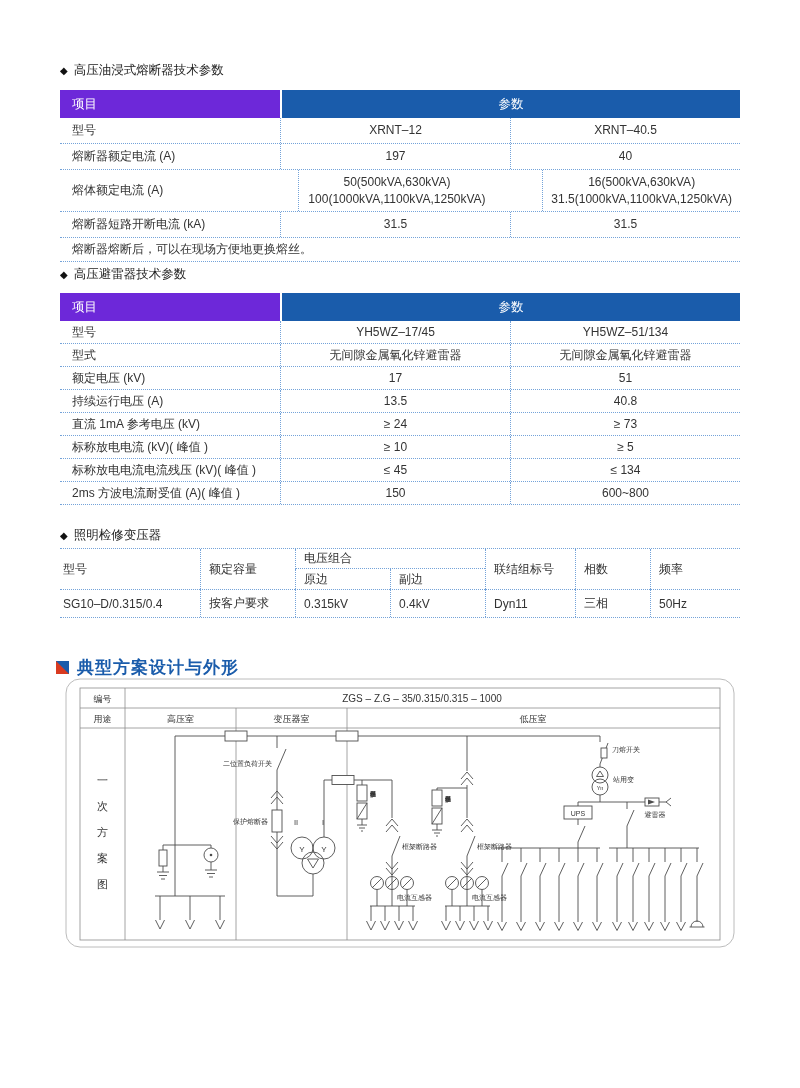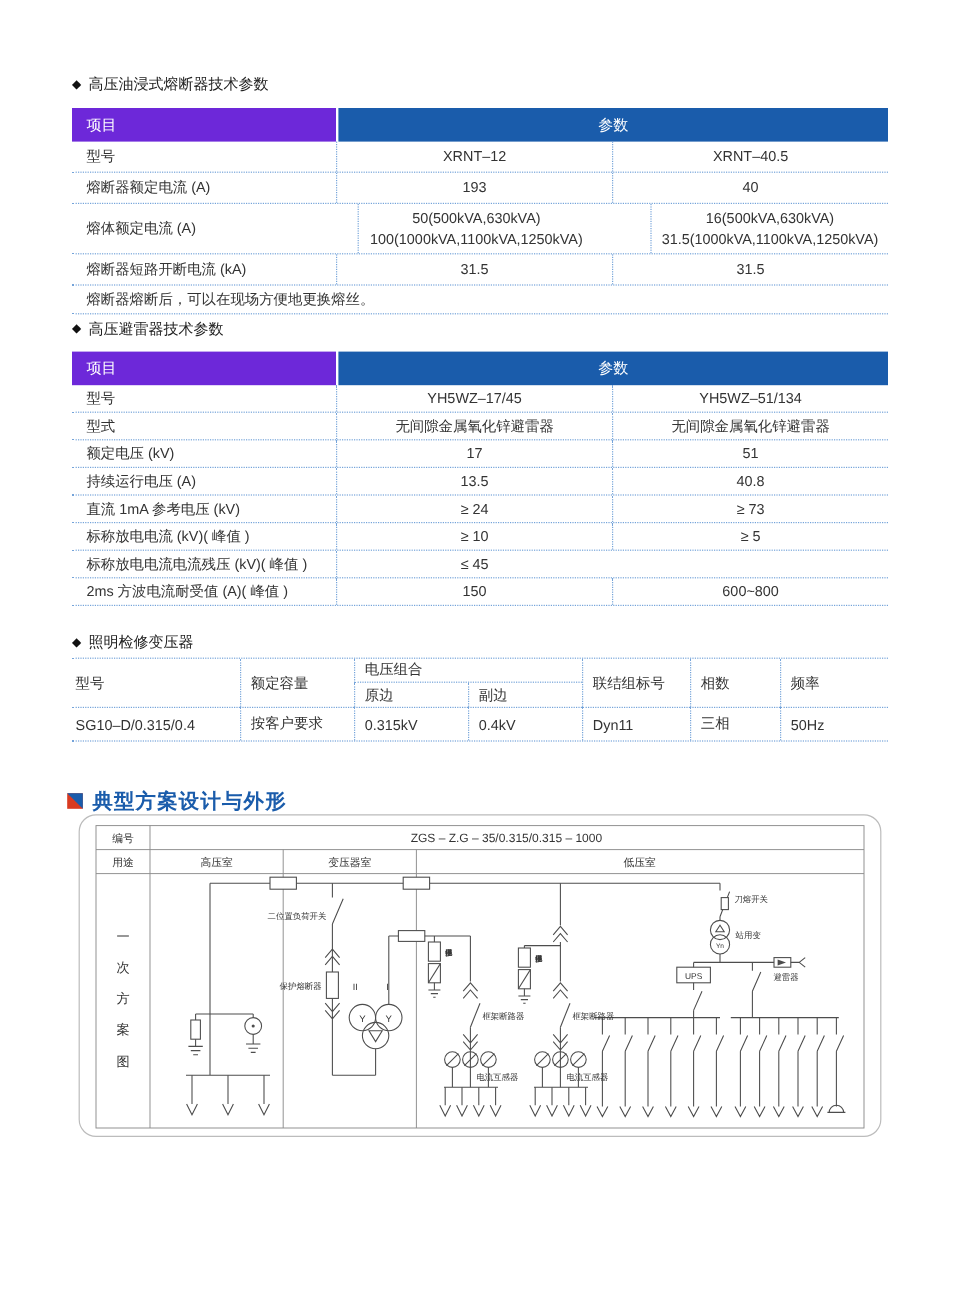--- a/index.html
+++ b/index.html
@@ -55,21 +55,21 @@
       <div class="h1">项目</div>
       <div class="h2">参数</div>
     </div>
     <div class="row h26">
       <div class="c1">型号</div>
       <div class="c2">XRNT–12</div>
       <div class="c3">XRNT–40.5</div>
     </div>
     <div class="row h26">
       <div class="c1">熔断器额定电流 (A)</div>
-      <div class="c2">193</div>
+      <div class="c2">197</div>
       <div class="c3">40</div>
     </div>
     <div class="row h42">
       <div class="c1">熔体额定电流 (A)</div>
       <div class="c2">
         <div>50(500kVA,630kVA)</div>
         <div>100(1000kVA,1100kVA,1250kVA)</div>
       </div>
       <div class="c3">
         <div>16(500kVA,630kVA)</div>
@@ -120,20 +120,21 @@
       <div class="c3">≥ 73</div>
     </div>
     <div class="row h23">
       <div class="c1">标称放电电流 (kV)( 峰值 )</div>
       <div class="c2">≥ 10</div>
       <div class="c3">≥ 5</div>
     </div>
     <div class="row h23">
       <div class="c1">标称放电电流电流残压 (kV)( 峰值 )</div>
       <div class="c2">≤ 45</div>
+      <div class="c3">≤ 134</div>
     </div>
     <div class="row h23">
       <div class="c1">2ms 方波电流耐受值 (A)( 峰值 )</div>
       <div class="c2">150</div>
       <div class="c3">600~800</div>
     </div>
   </div>
 
   <div class="sec-title" style="top:527px;">
     <span class="diamond">◆</span>

